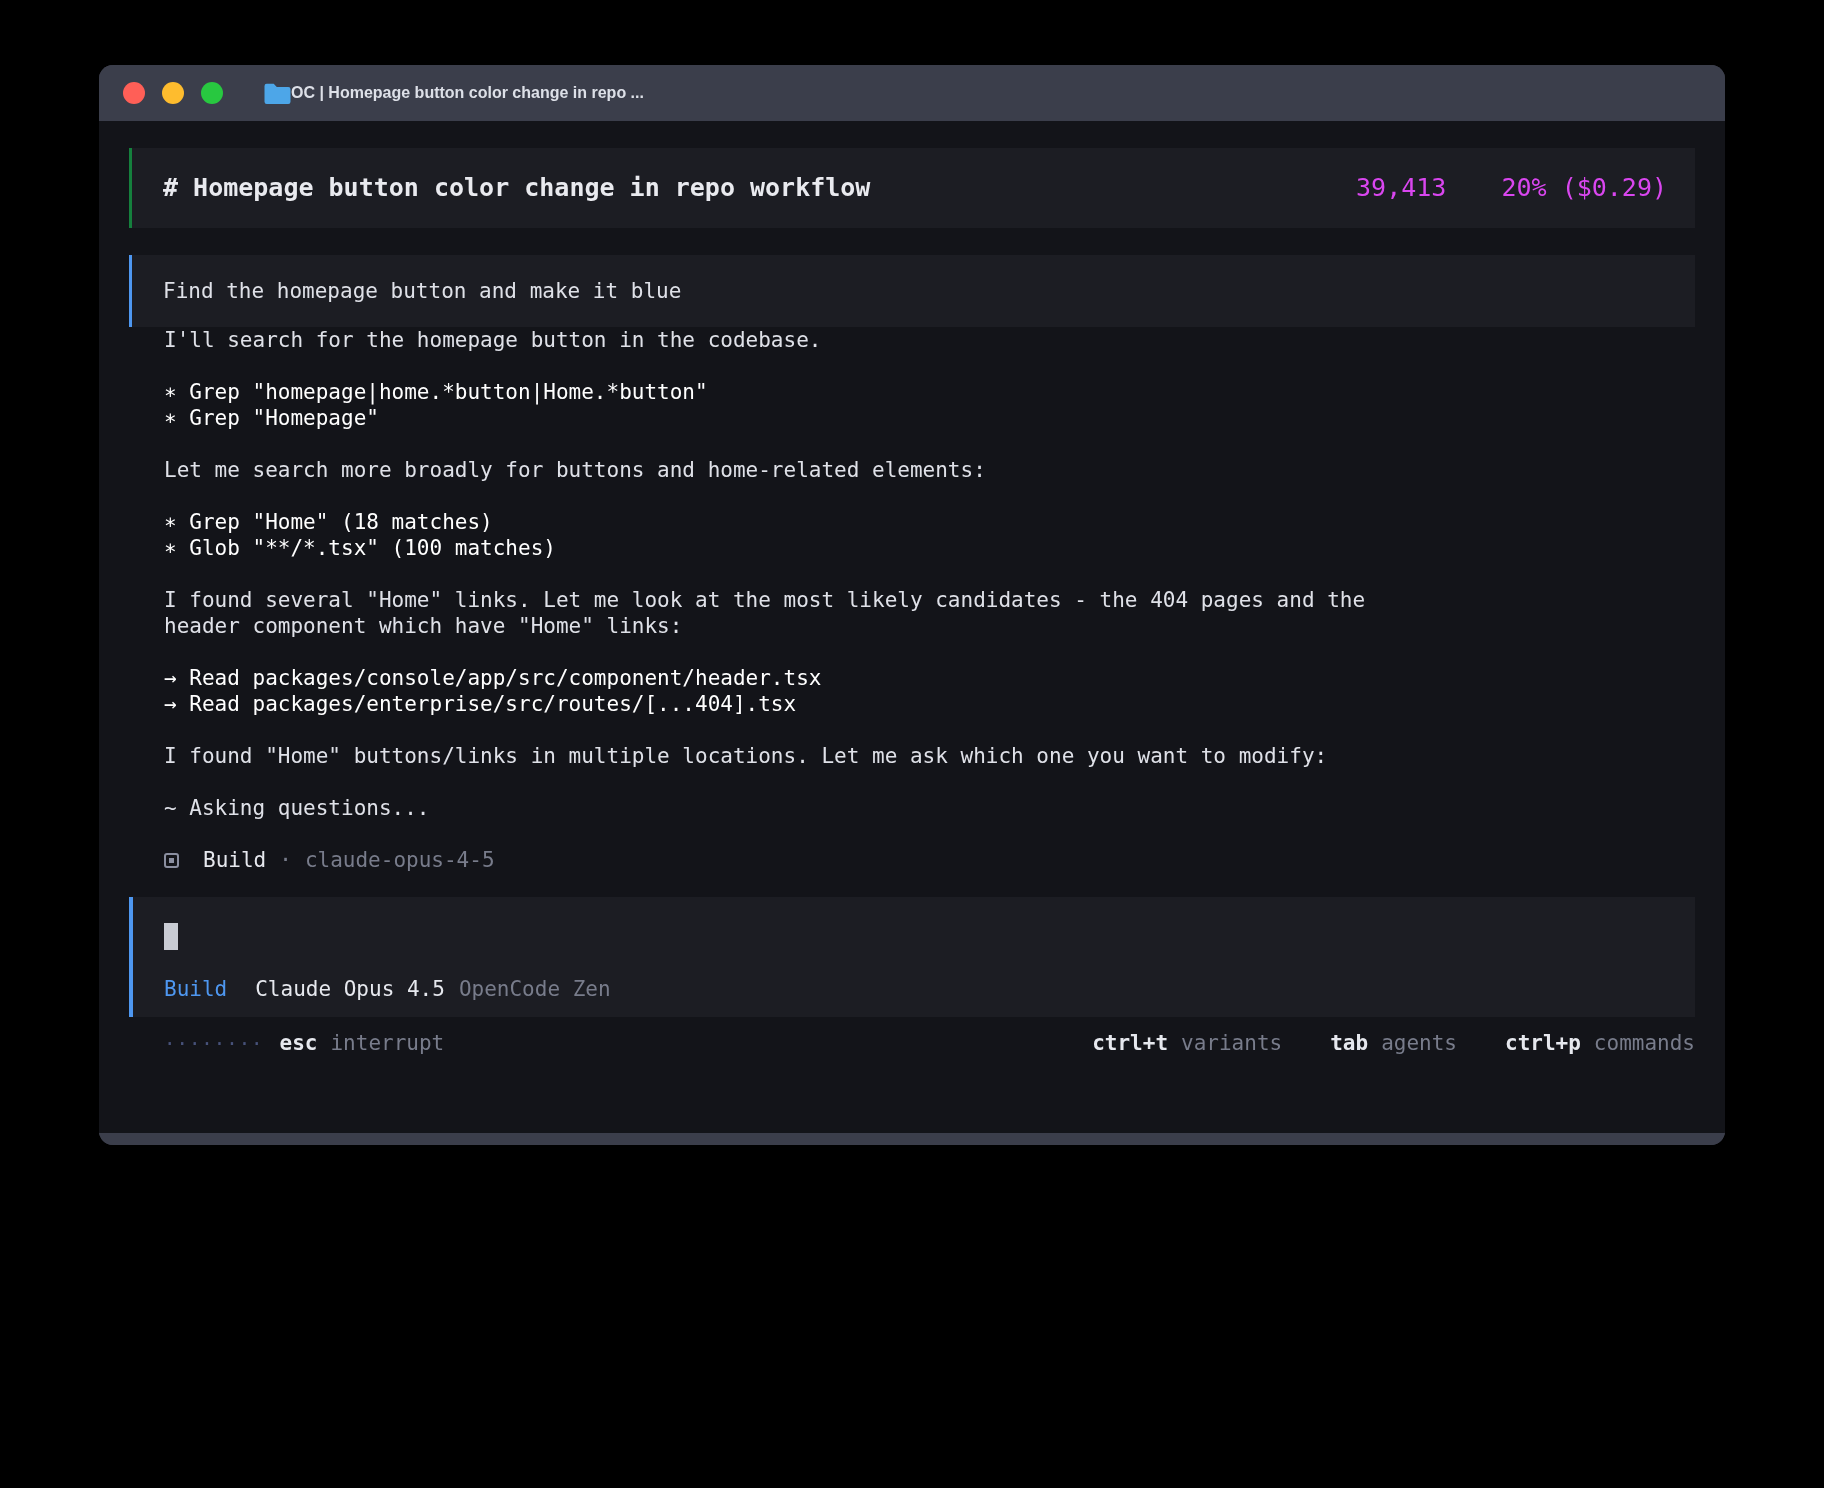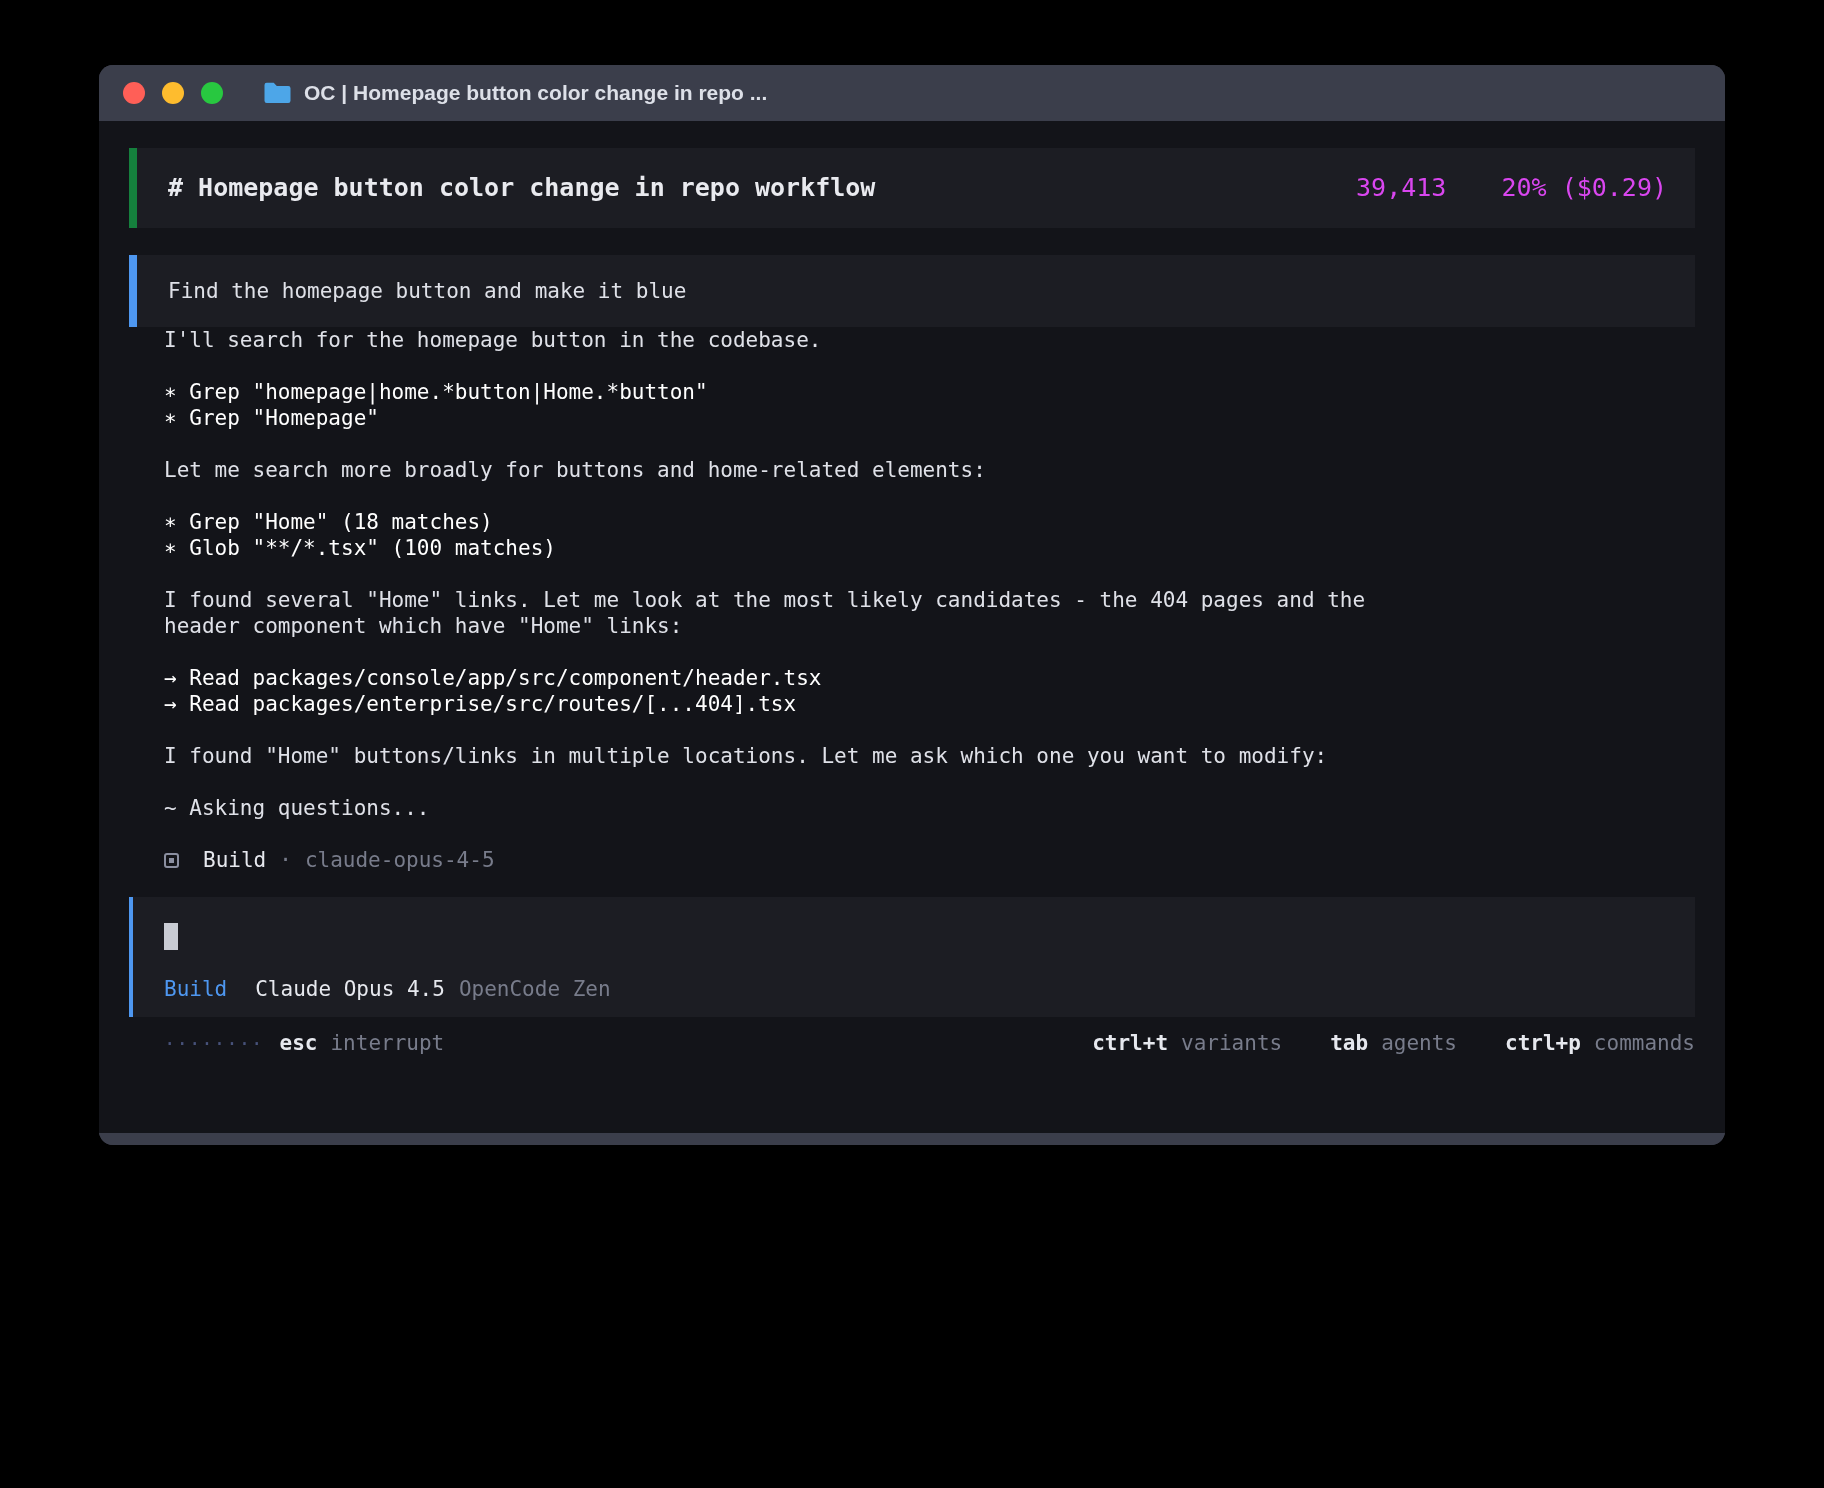--- a/index.html
+++ b/index.html
@@ -24,35 +24,35 @@
     display:flex; align-items:center;
     padding:0 24px;
   }
   .traffic { display:flex; gap:17px; }
   .light { width:22px; height:22px; border-radius:50%; }
   .light.red { background:#ff5f57; }
   .light.yellow { background:#febc2e; }
   .light.green { background:#28c840; }
   .titlebar-title {
     margin-left:40px;
-    display:flex; align-items:flex-start; gap:13px;
+    display:flex; align-items:center; 
     font-family:"Liberation Sans", sans-serif;
-    font-weight:bold; font-size:21px; color:#dde0e8;
+    font-weight:bold; font-size:16px; color:#dde0e8;
     white-space:nowrap;
   }
   
   .content {
     position:absolute; top:56px; left:0; right:0; bottom:12px;
     background:#131419;
     padding:27px 30px 0 30px;
     font-size:21px; line-height:26px;
   }
   .block {
     background:#1c1d23;
-    border-left:8px solid #15803d;
+    border-left:3px solid #15803d;
   }
   .header-block {
     display:flex; justify-content:space-between; align-items:center;
     padding:25px 28px 25px 31px;
     font-size:25px; line-height:30px;
   }
   .header-title { color:#e9eaef; font-weight:bold; white-space:nowrap; }
   .header-stats { color:#d946ef; white-space:nowrap; }
   .header-stats .stat-context { margin-left:40px; }
   .user-block {

